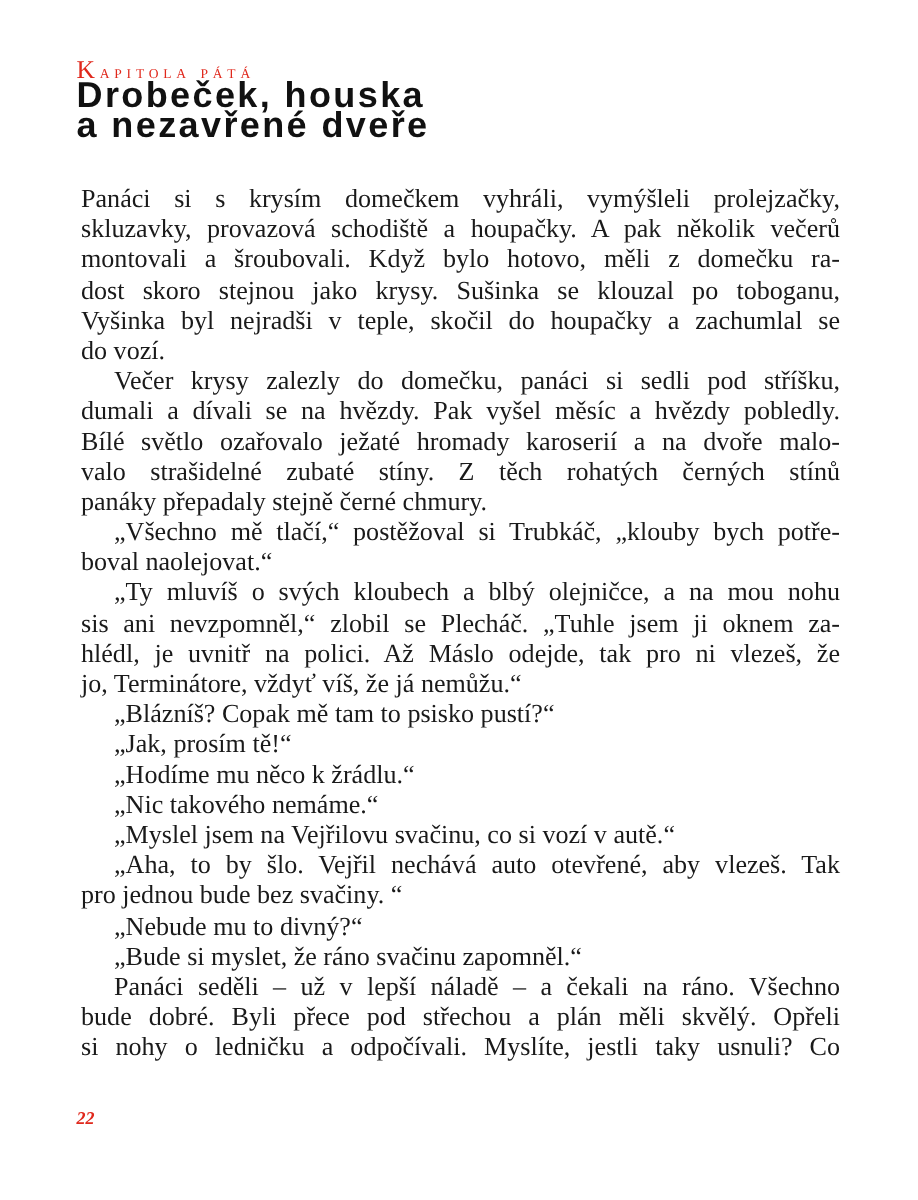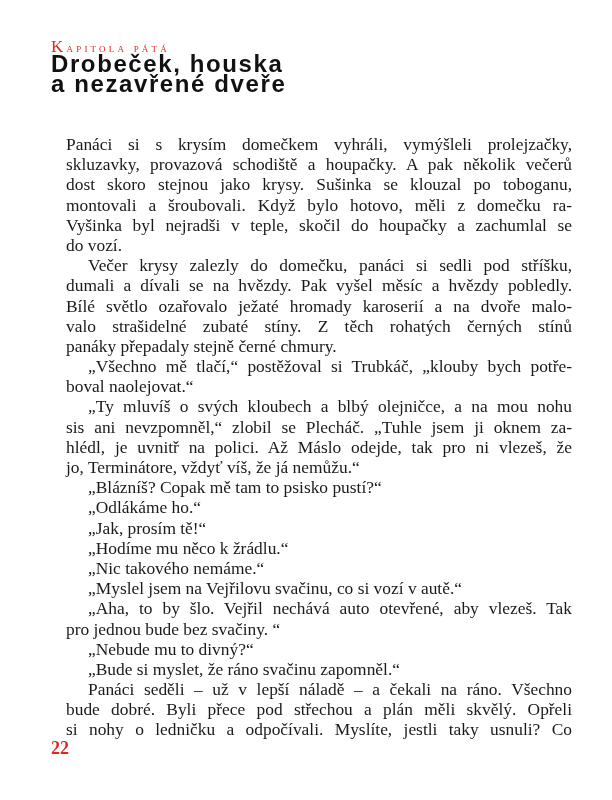--- a/index.html
+++ b/index.html
@@ -14,62 +14,61 @@
     .chapter-label .cap { font-size: 17px; }
     .chapter-title {
       position: absolute; left: 50px; top: 53px;
       font-family: "Liberation Sans", sans-serif; font-weight: bold;
       font-size: 24px; line-height: 20.5px; letter-spacing: 1.6px; color: #111;
       white-space: nowrap; margin: 1px;
     }
     .body-text {
       position: absolute; left: 50px; top: 118px; width: 506px;
       font-family: "Liberation Serif", serif; font-size: 17.4px; line-height: 20.2px;
-      color: #1a1a1a; text-align: justify; margin: 16px;
+      color: #1a1a1a; text-align: justify; margin: 4px;
     }
     .line { display: block; white-space: nowrap; height: 20.2px; }
     .line.j { text-align: justify; text-align-last: justify; white-space: normal; }
     .indent { padding-left: 22px; }
     .page-number {
       position: absolute; left: 51px; top: 738px;
       font-family: "Liberation Serif", serif; font-weight: bold;
-      font-size: 18px; color: #e0281c;
+      font-size: 12px; color: #e0281c; font-style: italic;
     }
   </style>
 </head>
 <body>
 
 <div class="page">
   <div class="chapter-label"><span class="cap">K</span><span>apitola pátá</span></div>
 
   <h1 class="chapter-title">
     <span class="line">Drobeček, houska</span>
     <span class="line">a nezavřené dveře</span>
   </h1>
 
   <div class="body-text" id="body-text">
       <span class="line j">Panáci si s krysím domečkem vyhráli, vymýšleli prolejzačky,</span>
       <span class="line j">skluzavky, provazová schodiště a houpačky. A pak několik večerů</span>
+      <span class="line j">montovali a šroubovali. Když bylo hotovo, měli z domečku ra-</span>
       <span class="line j">dost skoro stejnou jako krysy. Sušinka se klouzal po toboganu,</span>
-      <span class="line j">montovali a šroubovali. Když bylo hotovo, měli z domečku ra-</span>
       <span class="line j">Vyšinka byl nejradši v teple, skočil do houpačky a zachumlal se</span>
       <span class="line">do vozí.</span>
       <span class="line j indent">Večer krysy zalezly do domečku, panáci si sedli pod stříšku,</span>
       <span class="line j">dumali a dívali se na hvězdy. Pak vyšel měsíc a hvězdy pobledly.</span>
       <span class="line j">Bílé světlo ozařovalo ježaté hromady karoserií a na dvoře malo-</span>
       <span class="line j">valo strašidelné zubaté stíny. Z těch rohatých černých stínů</span>
       <span class="line">panáky přepadaly stejně černé chmury.</span>
       <span class="line j indent">„Všechno mě tlačí,“ postěžoval si Trubkáč, „klouby bych potře-</span>
       <span class="line">boval naolejovat.“</span>
       <span class="line j indent">„Ty mluvíš o svých kloubech a blbý olejničce, a na mou nohu</span>
       <span class="line j">sis ani nevzpomněl,“ zlobil se Plecháč. „Tuhle jsem ji oknem za-</span>
       <span class="line j">hlédl, je uvnitř na polici.  Až Máslo odejde, tak pro ni vlezeš, že</span>
       <span class="line">jo, Terminátore, vždyť víš, že já nemůžu.“</span>
       <span class="line indent">„Blázníš? Copak mě tam to psisko pustí?“</span>
-      <span class="line indent">„Odlákáme ho.“</span>
       <span class="line indent">„Jak, prosím tě!“</span>
       <span class="line indent">„Hodíme mu něco k žrádlu.“</span>
       <span class="line indent">„Nic takového nemáme.“</span>
       <span class="line indent">„Myslel jsem na Vejřilovu svačinu, co si vozí v autě.“</span>
       <span class="line j indent">„Aha, to by šlo. Vejřil nechává auto otevřené, aby vlezeš. Tak</span>
       <span class="line">pro jednou bude bez svačiny. “</span>
       <span class="line indent">„Nebude mu to divný?“</span>
       <span class="line indent">„Bude si myslet, že ráno svačinu zapomněl.“</span>
       <span class="line j indent">Panáci seděli – už v lepší náladě – a čekali na ráno. Všechno</span>
       <span class="line j">bude dobré. Byli přece pod střechou a plán měli skvělý. Opřeli</span>

